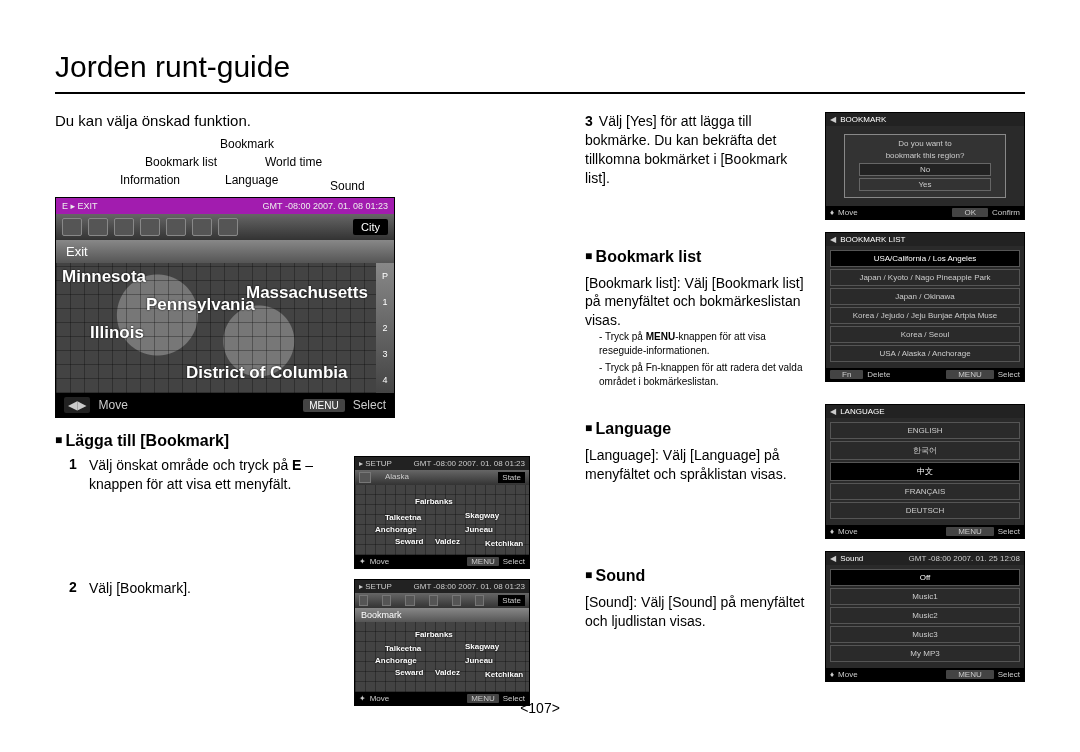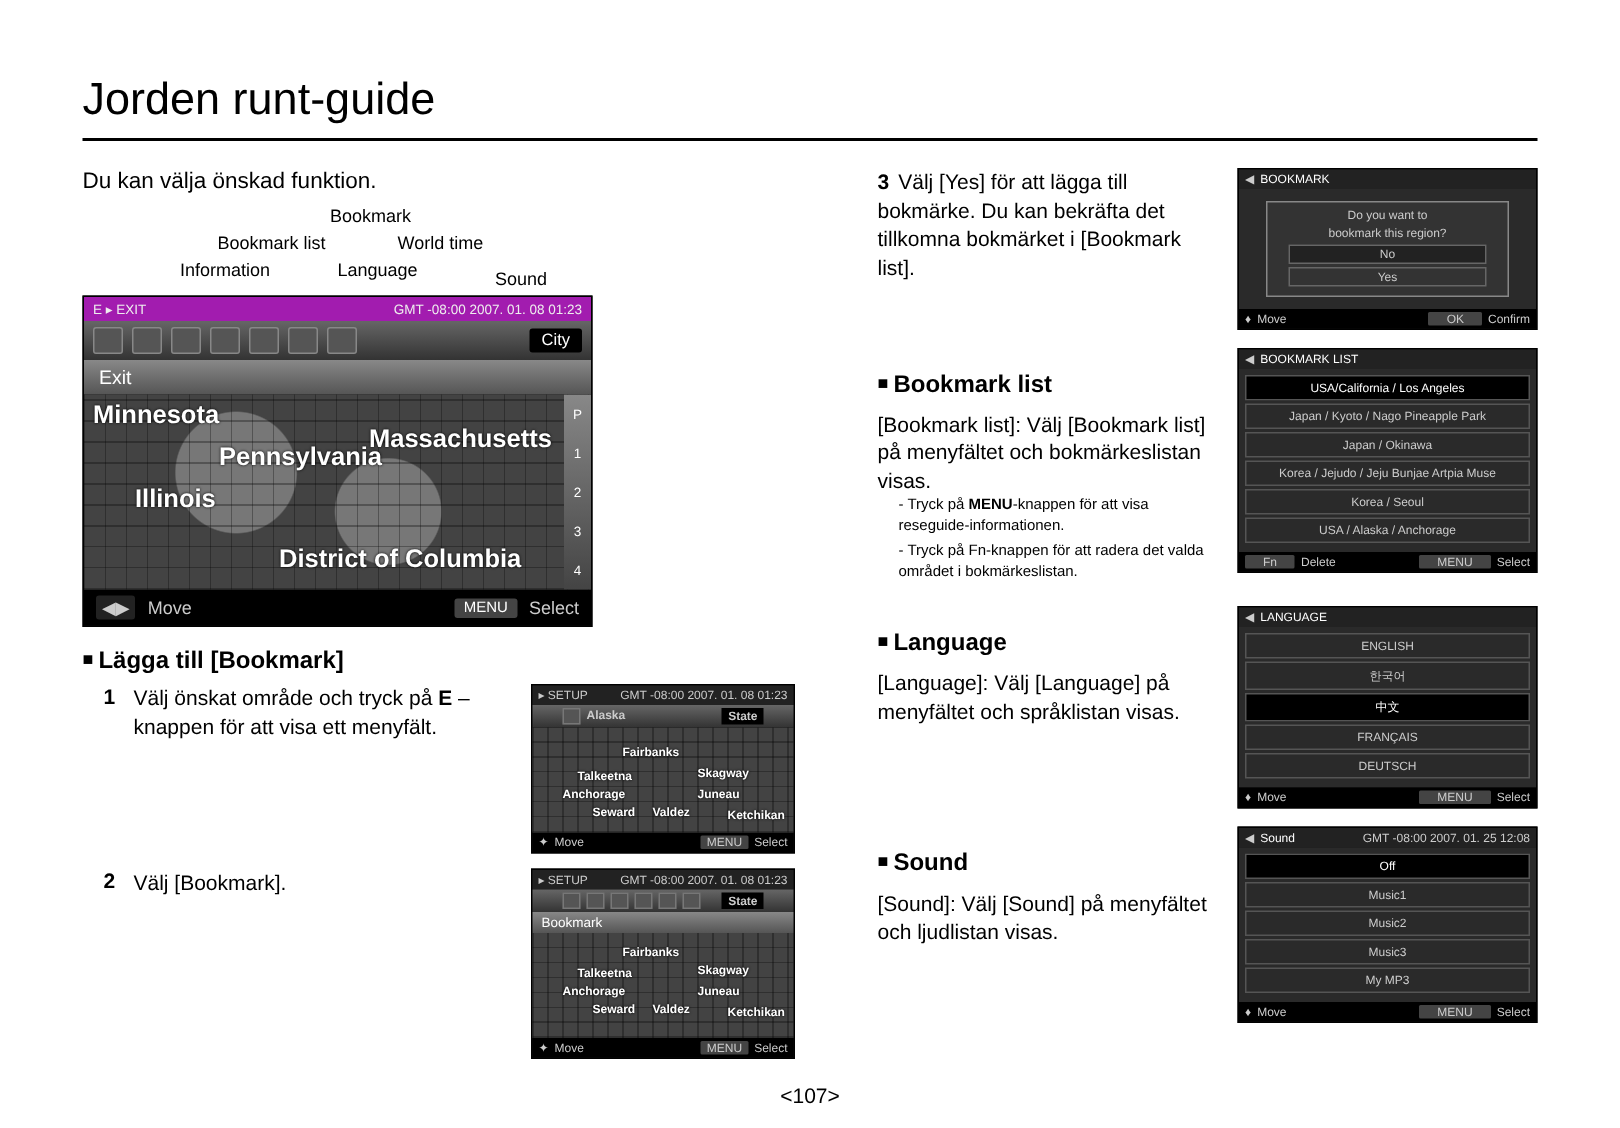--- a/index.html
+++ b/index.html
@@ -118,21 +118,21 @@
   .bold-inline { font-weight:bold; }
   .mini-screen {
     width: 176px;
     background:#111;
     color:#ccc;
     font-size:8px;
     border:1px solid #000;
     margin-left:auto;
   }
   .mini-screen .mhdr { background:#222; padding:2px 4px; display:flex; justify-content:space-between;}
-  .mini-screen .mtool { background:linear-gradient(#666,#333); padding:2px 20px; display:flex; gap:4px;font-weight:bold;}
+  .mini-screen .mtool { background:linear-gradient(#666,#333); padding:2px 4px; display:flex; gap:14px;}
   .mini-screen .mtool .mi {width:12px;height:11px;background:#555;border:1px solid #777;}
   .mini-screen .mtool .mstate{margin-left:auto;background:#000;padding:1px 4px;}
   .mini-screen .mbm { background:linear-gradient(#888,#555); padding:2px 6px; font-size:9px; color:#fff;}
   .mini-screen .mmap {
     height:70px; background:#434343; position:relative;
     background-image:
       repeating-linear-gradient(0deg, rgba(0,0,0,.3) 0 1px, transparent 1px 10px),
       repeating-linear-gradient(90deg, rgba(0,0,0,.3) 0 1px, transparent 1px 10px);
   }
   .mini-screen .mmap span{position:absolute;color:#fff;font-size:8px;font-weight:bold;text-shadow:0 0 2px #000;}
@@ -154,21 +154,21 @@
   .small-panel .spfoot .btn{background:#444;padding:0 12px;border-radius:1px;}
   .small-panel .dialog { background:#333; border:1px solid #888; margin:4px 14px; padding:4px; text-align:center;}
   .small-panel .dialog .q{font-size:8px; margin-bottom:3px;}
   .small-panel .dialog .opt{border:1px solid #666; padding:1px; margin:2px 10px;}
   .small-panel .dialog .opt.sel{background:#222;}
   .bullet-list { list-style:none; margin-left:14px; font-size:10px; }
   .bullet-list li::before { content:"- "; }
   .bullet-list li { margin-bottom:4px; line-height:1.35;}
   .pagefoot {
     position:absolute;
-    bottom:14px;
+    bottom:36px;
     width:100%;
     left:0;
     text-align:center;
     font-size:14px;
   }
 </style>
 </head>
 <body>
 
 <h1 class="title">Jorden runt-guide</h1>

